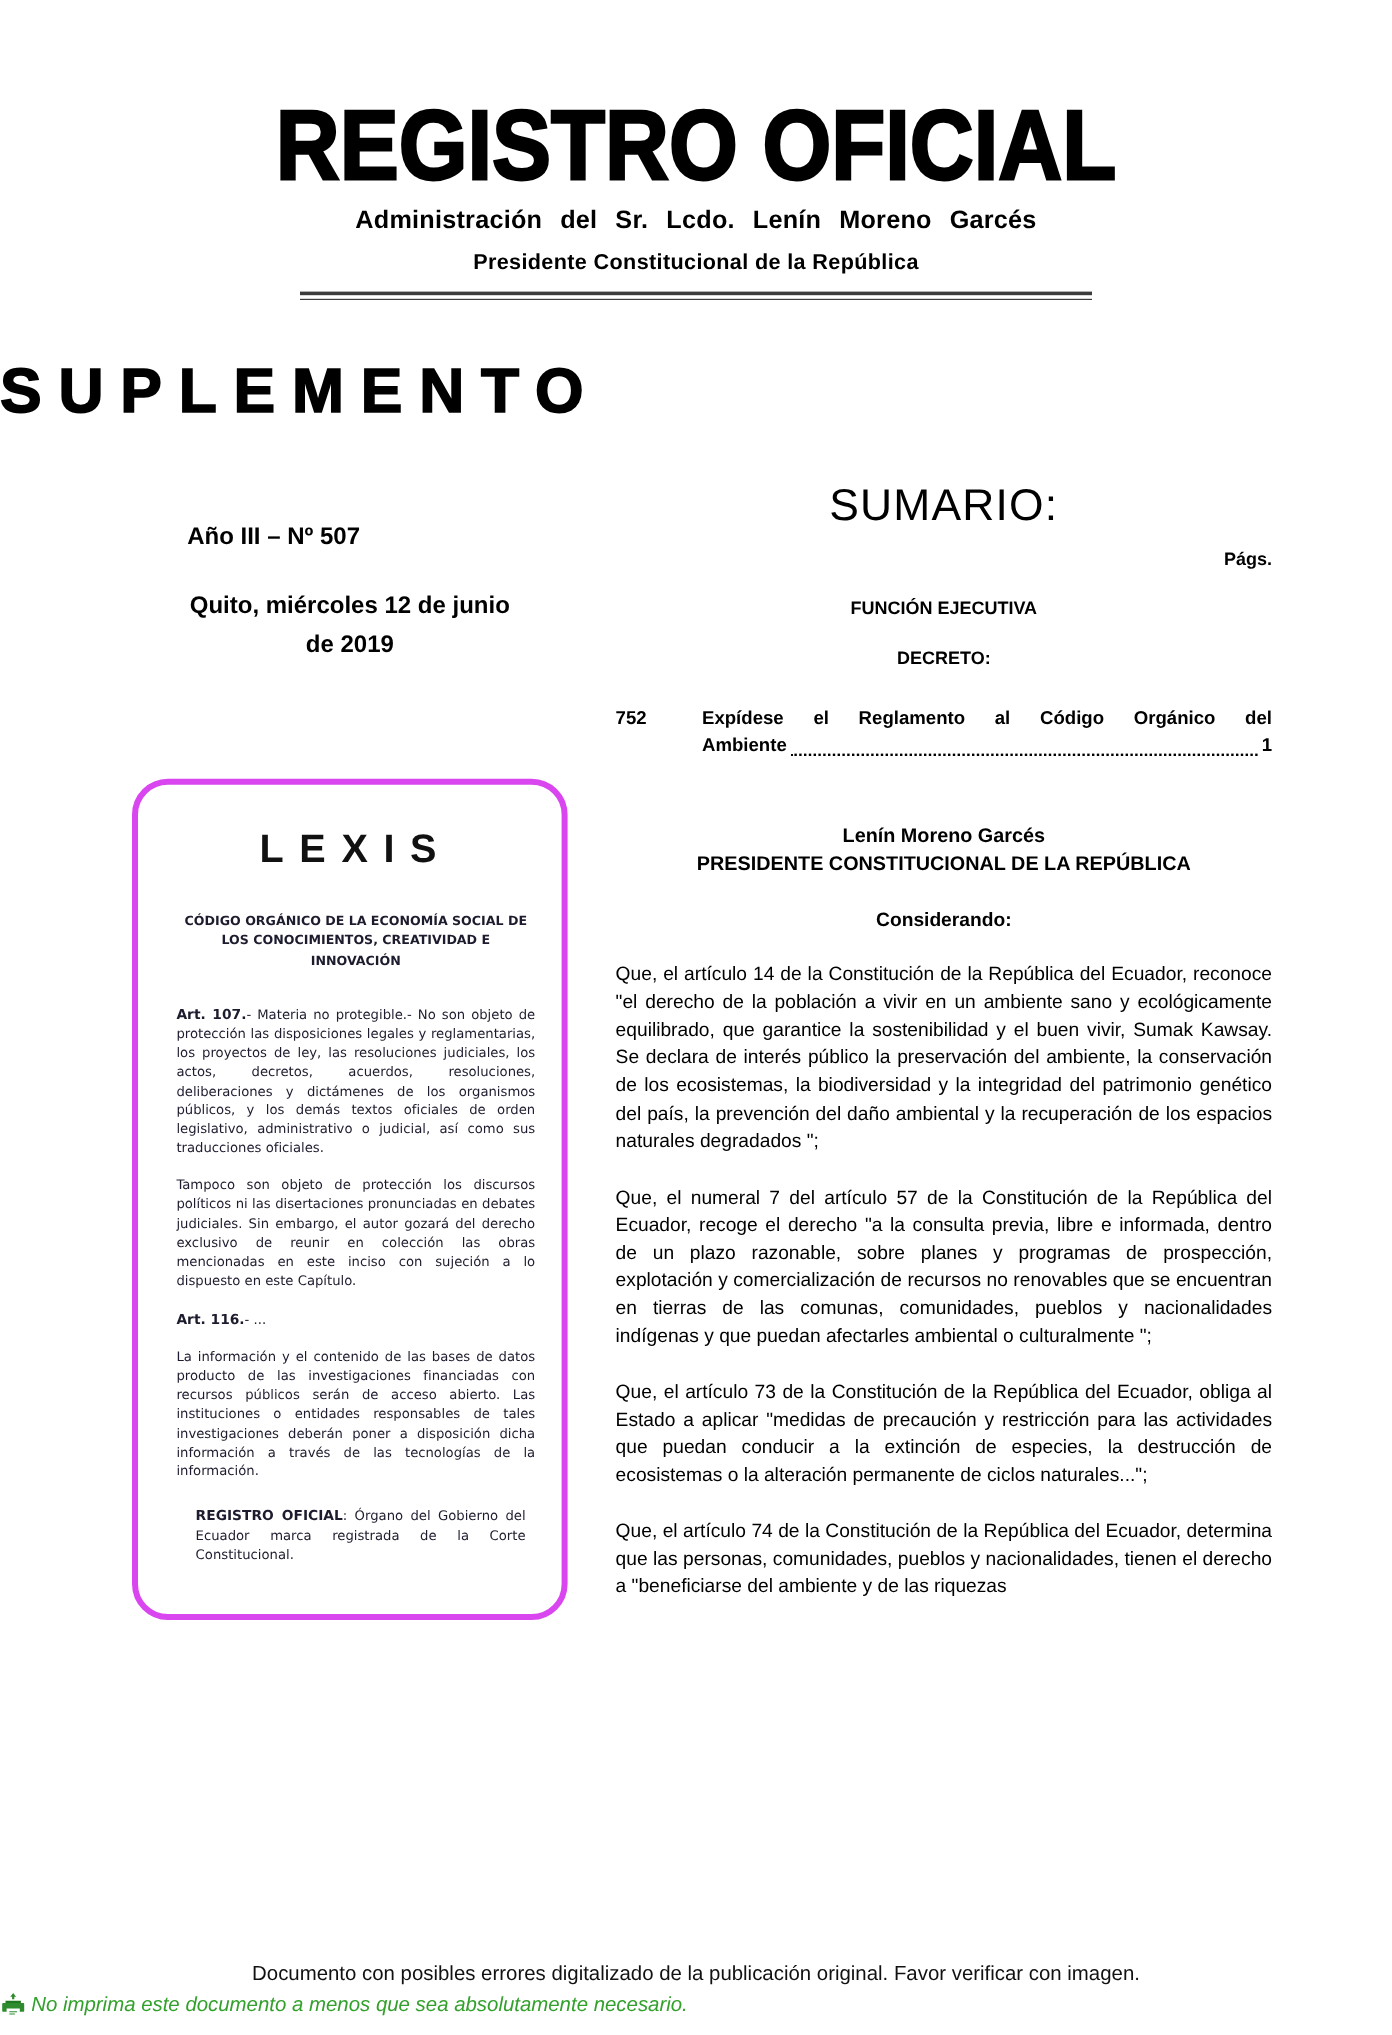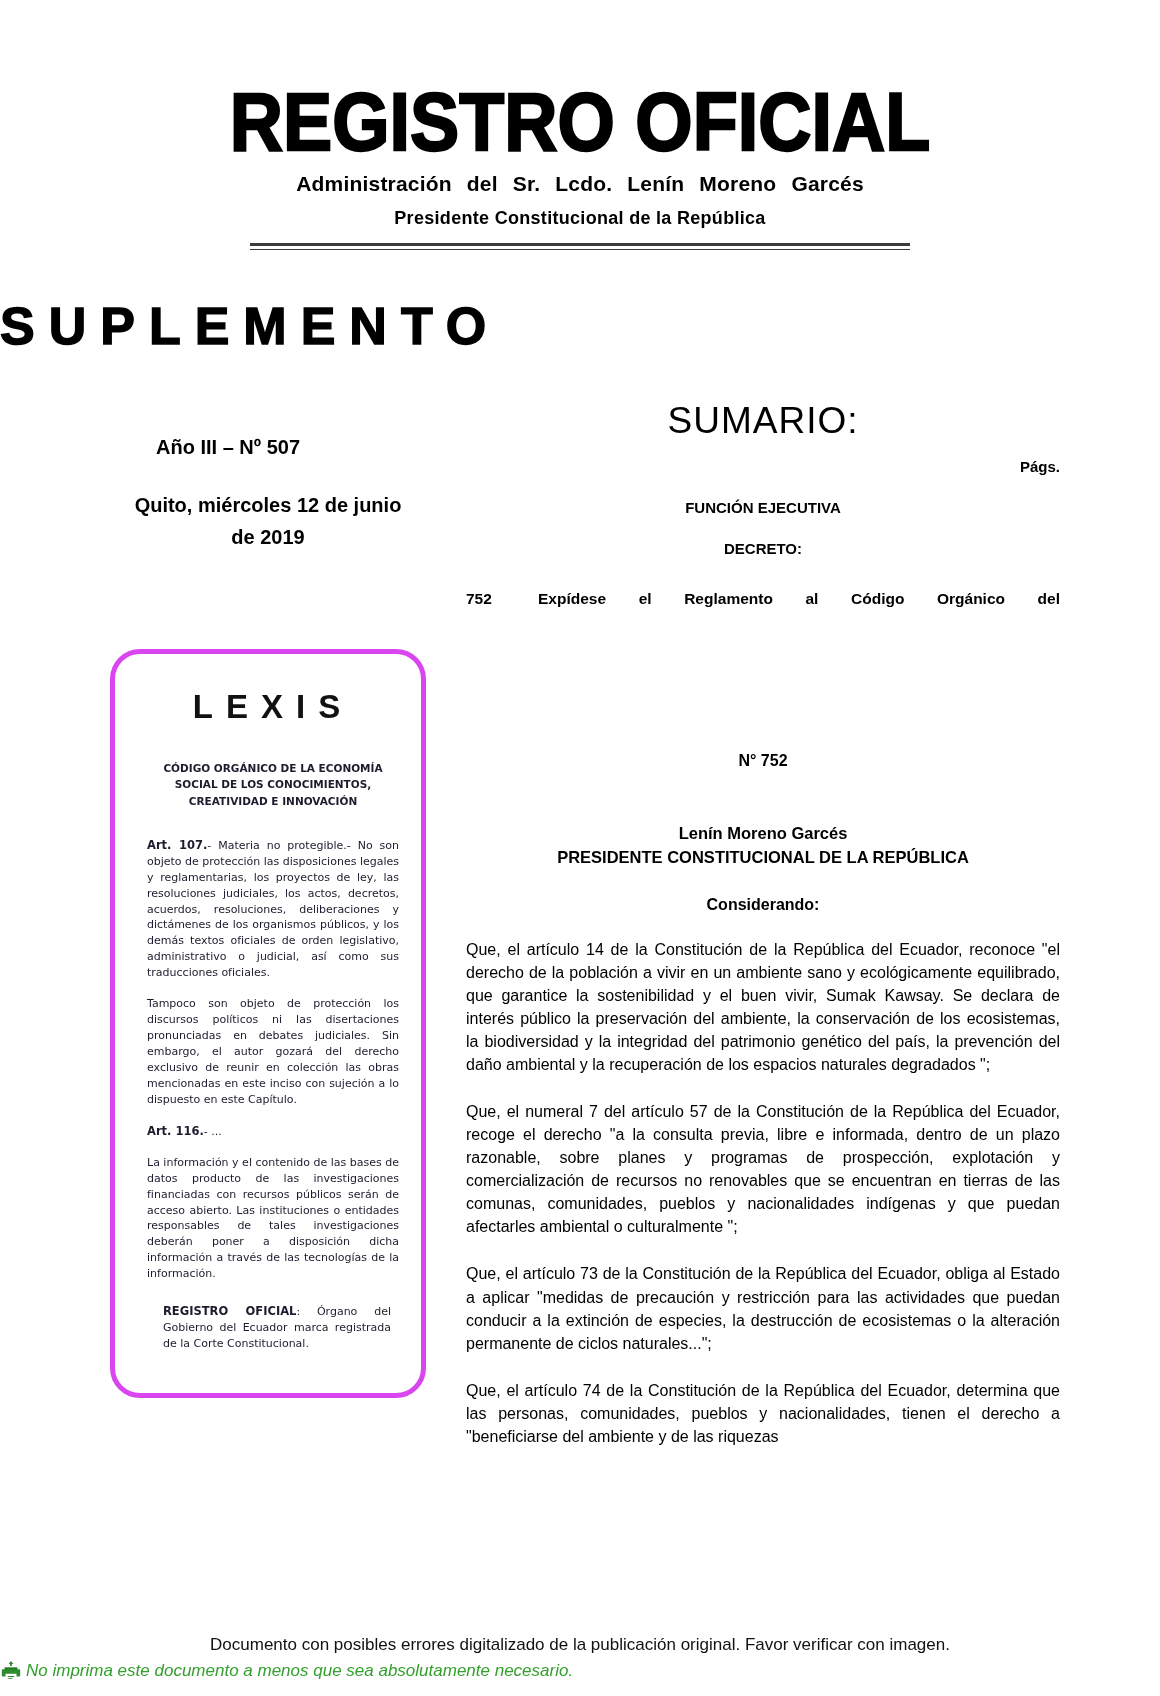--- a/index.html
+++ b/index.html
@@ -50,21 +50,21 @@
     font-size:52px;font-weight:900;
     letter-spacing:14px;
     -webkit-text-stroke:1.4px #000;
   }
   
   .columns{
     display:flex;
     margin:44px 100px 0 110px;  
     gap:40px;
   }
-  .left-col{ width:316px; flex:none; }
+  .left-col{ width:363px; flex:none; }
   .right-col{ flex:1; } 
 
   
   .issue-info{ padding-top:36px; font-weight:bold; font-size:20px; }
   .issue-year{ margin-left:46px; }
   .issue-date{ margin-top:30px; text-align:center; line-height:1.6; }
 
   .lexis-box{
     margin-top:96px;
     border:5px solid #d946ef;
@@ -211,24 +211,28 @@
     <div class="right-col">
       <div class="sumario-title">SUMARIO:</div>
       <div class="pags-label">Págs.</div>
       <div class="sum-section">FUNCIÓN EJECUTIVA</div>
       <div class="sum-section">DECRETO:</div>
 
       <div class="toc-entry">
         <div class="toc-num">752</div>
         <div class="toc-text">
           <span class="toc-line1">Expídese el Reglamento al Código Orgánico del</span>
+          <span class="toc-line2">
+            <span>Ambiente</span>
+            <span class="toc-dots"></span>
+            <span>1</span>
+          </span>
         </div>
       </div>
 
-      <div class="decree-number">N° 752</div>
 
       <div class="decree-author">
         <div>Lenín Moreno Garcés</div>
         <div>PRESIDENTE CONSTITUCIONAL DE LA REPÚBLICA</div>
       </div>
 
       <div class="considering">Considerando:</div>
 
       <p class="decree-par">Que, el artículo 14 de la Constitución de la República del Ecuador, reconoce "el derecho de la población a vivir en un ambiente sano y ecológicamente equilibrado, que garantice la sostenibilidad y el buen vivir, Sumak Kawsay. Se declara de interés público la preservación del ambiente, la conservación de los ecosistemas, la biodiversidad y la integridad del patrimonio genético del país, la prevención del daño ambiental y la recuperación de los espacios naturales degradados ";</p>
       <p class="decree-par">Que, el numeral 7 del artículo 57 de la Constitución de la República del Ecuador, recoge el derecho "a la consulta previa, libre e informada, dentro de un plazo razonable, sobre planes y programas de prospección, explotación y comercialización de recursos no renovables que se encuentran en tierras de las comunas, comunidades, pueblos y nacionalidades indígenas y que puedan afectarles ambiental o culturalmente ";</p>

